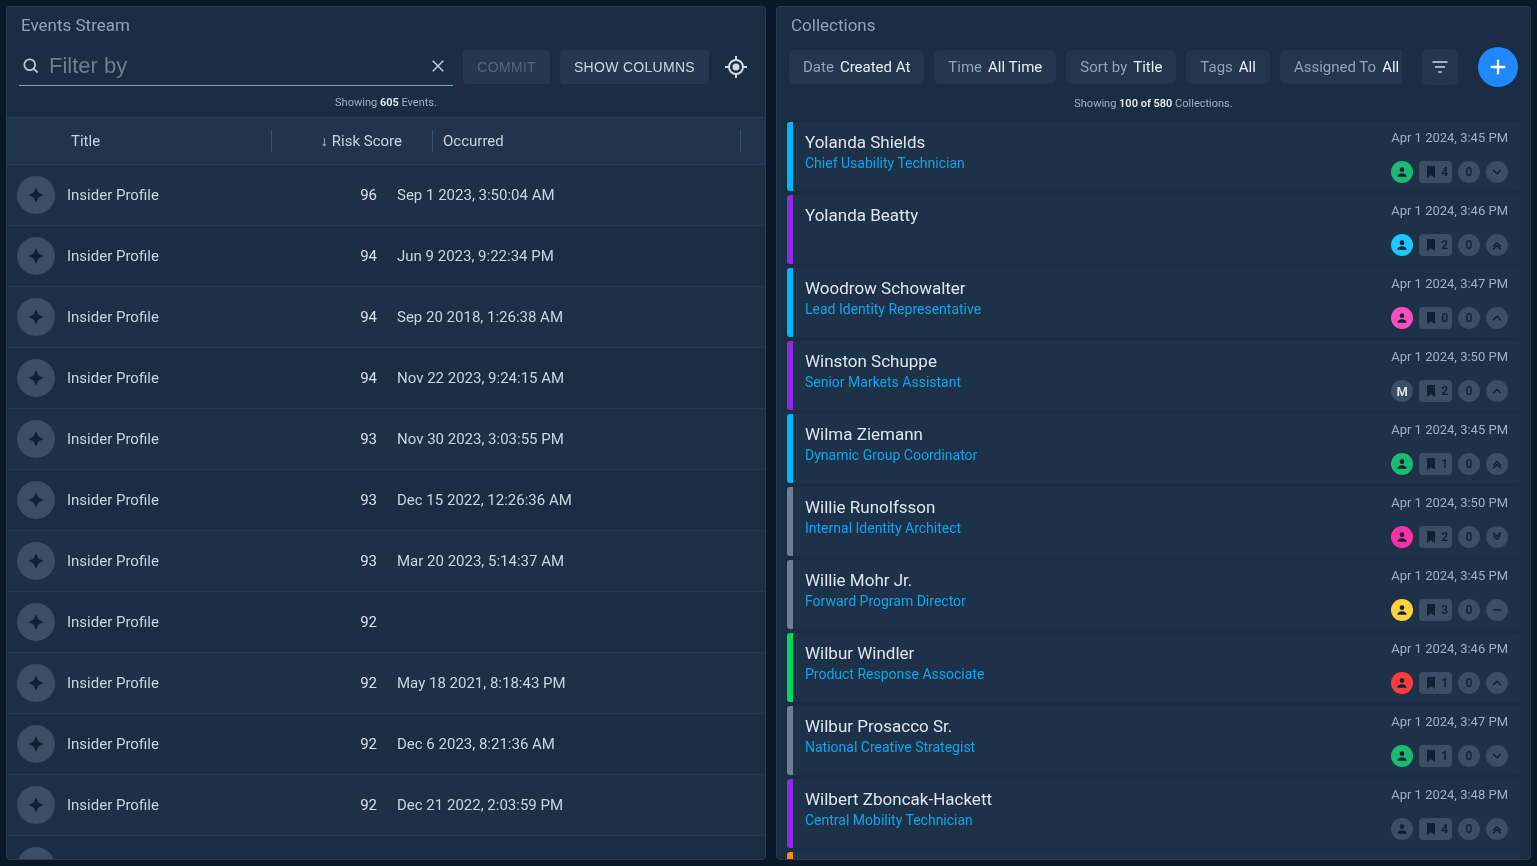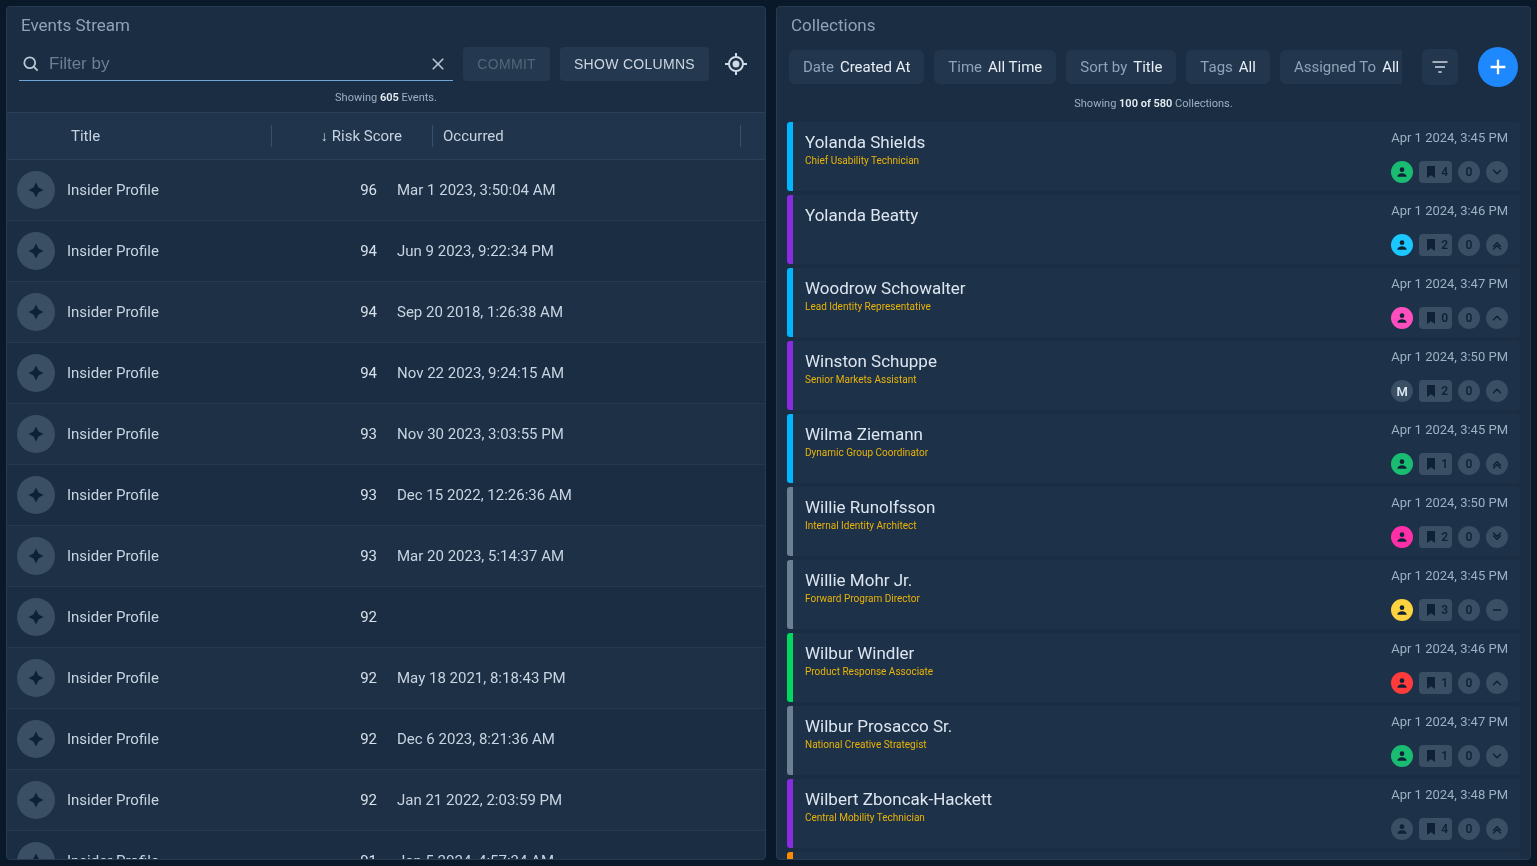--- a/index.html
+++ b/index.html
@@ -42,21 +42,21 @@
   .search-wrap {
     flex: 1;
     display: flex;
     align-items: center;
     border-bottom: 1px solid #6fa8d8;
     padding: 4px 2px;
   }
   .search-wrap .icon { color: #b8c6d4; width: 22px; text-align:center; }
   .search-input {
     flex:1; background:transparent; border:none; outline:none;
-    color:#d0d8e0; font-size:17px; padding:2px 6px;
+    color:#d0d8e0; font-size:22px; padding:2px 6px;
   }
   .search-input::placeholder { color:#6d7f92; }
   .btn {
     background:#24384f; border:none; color:#cbd6e2;
     padding:9px 14px; border-radius:4px; font-size:14px;
     font-weight:500; letter-spacing:0.3px; cursor:pointer;
   }
   .btn.disabled { color:#546678; }
   .icon-btn {
     width:34px;height:34px;display:flex;align-items:center;justify-content:center;
@@ -125,21 +125,21 @@
   .collections-body { flex:1; overflow-y:auto; padding:0 4px; }
   .coll-row {
     display:flex; align-items:stretch;
     margin:4px 6px; border-radius:3px;
     background:#1d3148; cursor:pointer;
     overflow:hidden;
   }
   .coll-accent { width:6px; flex-shrink:0; }
   .coll-main { flex:1; padding:10px 12px; display:flex; flex-direction:column; gap:3px; min-width:0;}
   .coll-name { font-size:17px; color:#dde6f0; }
-  .coll-sub  { font-size:10px; color:#eab308; }
+  .coll-sub  { font-size:14px; color:#0ea5e9; }
   .coll-right {
     padding:8px 12px; display:flex; flex-direction:column;
     align-items:flex-end; gap:16px; flex-shrink:0;
   }
   .coll-date { font-size:13px; color:#9db0c4; white-space:nowrap; }
   .badges { display:flex; gap:6px; align-items:center; }
   .badge {
     min-width:22px;height:22px;border-radius:4px;
     background:#3a4e64; color:#0f2235;
     display:flex;align-items:center;justify-content:center;
@@ -207,21 +207,21 @@
     </div>
     <div class="events-body" id="events-body">
         <div class="event-row">
           <div class="event-icon">
             <svg width="20" height="20" viewBox="0 0 24 24" fill="currentColor">
               <path d="M12 3l3 6 6 3-6 3-3 6-3-6-6-3 6-3z"></path>
             </svg>
           </div>
           <div class="event-title">Insider Profile</div>
           <div class="event-risk">96</div>
-          <div class="event-occurred">Mar 1 2023, 3:50:04 AM</div>
+          <div class="event-occurred">Sep 1 2023, 3:50:04 AM</div>
         </div>
         <div class="event-row">
           <div class="event-icon">
             <svg width="20" height="20" viewBox="0 0 24 24" fill="currentColor">
               <path d="M12 3l3 6 6 3-6 3-3 6-3-6-6-3 6-3z"></path>
             </svg>
           </div>
           <div class="event-title">Insider Profile</div>
           <div class="event-risk">94</div>
           <div class="event-occurred">Jun 9 2023, 9:22:34 PM</div>
@@ -306,21 +306,21 @@
           <div class="event-occurred">Dec 6 2023, 8:21:36 AM</div>
         </div>
         <div class="event-row">
           <div class="event-icon">
             <svg width="20" height="20" viewBox="0 0 24 24" fill="currentColor">
               <path d="M12 3l3 6 6 3-6 3-3 6-3-6-6-3 6-3z"></path>
             </svg>
           </div>
           <div class="event-title">Insider Profile</div>
           <div class="event-risk">92</div>
-          <div class="event-occurred">Jan 21 2022, 2:03:59 PM</div>
+          <div class="event-occurred">Dec 21 2022, 2:03:59 PM</div>
         </div>
         <div class="event-row">
           <div class="event-icon">
             <svg width="20" height="20" viewBox="0 0 24 24" fill="currentColor">
               <path d="M12 3l3 6 6 3-6 3-3 6-3-6-6-3 6-3z"></path>
             </svg>
           </div>
           <div class="event-title">Insider Profile</div>
           <div class="event-risk">91</div>
           <div class="event-occurred">Jan 5 2024, 4:57:34 AM</div>

